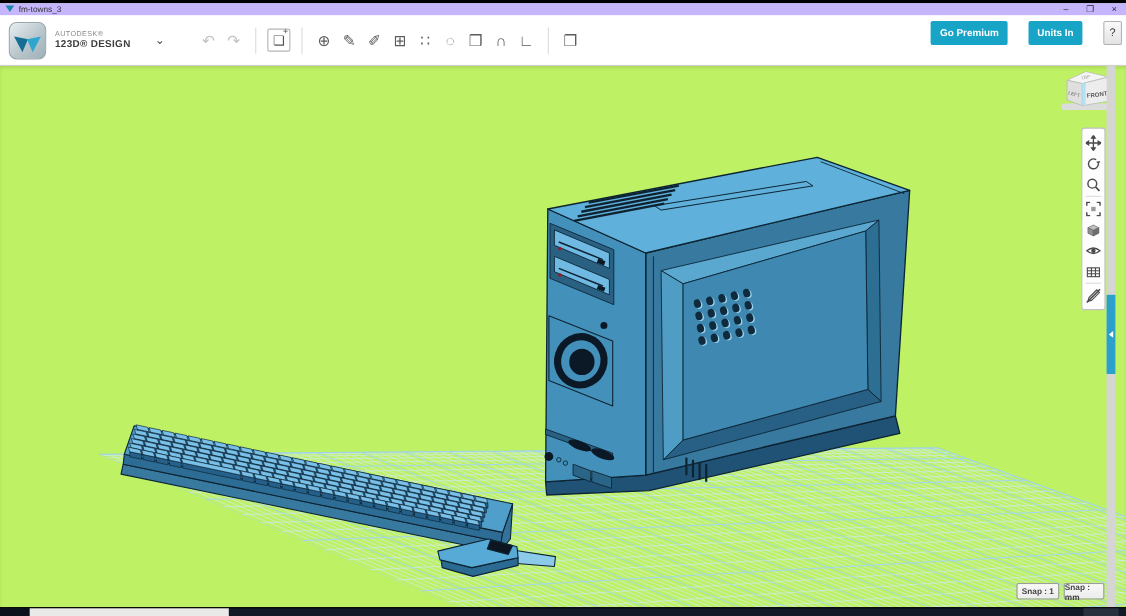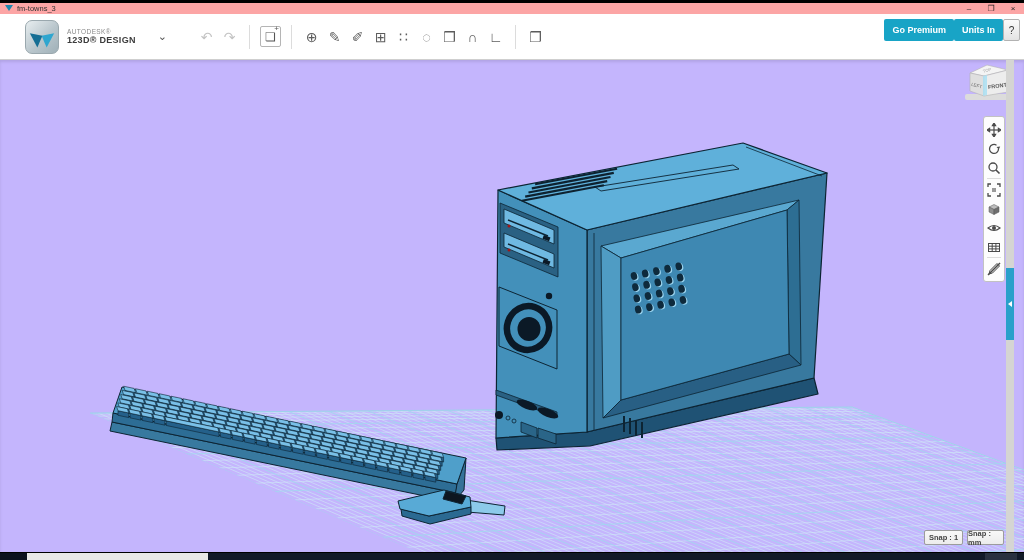--- a/index.html
+++ b/index.html
@@ -2,31 +2,31 @@
 <html><head>
 <meta charset="utf-8">
 <style>
   * { margin:0; padding:0; box-sizing:border-box; }
   html,body { width:1024px; height:560px; overflow:hidden;
     font-family:"Liberation Sans", sans-serif; background:#fff; }
   #app { width:1024px; height:560px; display:flex; flex-direction:column; }
 
   
   #top-edge { height:3px; background:#000; }
-  #titlebar { height:11px; background:#fca5a5; display:flex; align-items:center; font-size:7.5px; color:#333; }
+  #titlebar { height:11px; background:#c4b5fd; display:flex; align-items:center; font-size:7.5px; color:#333; }
   #title-logo { width:8px; height:7px; margin:0 4px 0 5px; position:relative; }
   #title-logo:before { content:""; position:absolute; left:0; top:0;
     border-left:4px solid transparent; border-right:4px solid transparent; border-top:6px solid #1d87ae; }
   #win-controls { margin-left:auto; display:flex; align-items:center; }
   .winbtn { width:22px; text-align:center; font-size:8px; color:#222; line-height:11px; }
 
   
   #menubar { height:46px; background:#fff; border-bottom:1px solid #cfcfcf;
     display:flex; align-items:center; position:relative; }
-  #brand { display:flex; align-items:center; margin-left:25px; width:158px; }
+  #brand { display:flex; align-items:center; margin-left:8px; width:158px; }
   #brand-tile { width:34px; height:34px; border-radius:7px;
     background:linear-gradient(135deg,#e8eef0 0%,#b9c6cc 55%,#9fb0b8 100%);
     border:1px solid #9aa8ae; position:relative; flex:0 0 auto; }
   #brand-tile .v1 { position:absolute; left:7px; top:9px; width:0; height:0;
     border-left:10px solid #156e94; border-top:8px solid transparent; border-bottom:8px solid transparent;
     transform:rotate(-28deg); }
   #brand-tile .v2 { position:absolute; left:15px; top:9px; width:0; height:0;
     border-right:10px solid #2fa6cf; border-top:8px solid transparent; border-bottom:8px solid transparent;
     transform:rotate(28deg); }
   #brand-text { margin-left:8px; line-height:1.15; }
@@ -36,29 +36,29 @@
 
   #toolbar { display:flex; align-items:center; margin-left:12px; }
   .ticon { width:15px; text-align:center; font-size:14px; color:#5c5c5c; margin:0 4px; }
   .ticon.disabled { color:#c3c3c3; }
   .tsep { width:1px; height:24px; background:#dcdcdc; margin:0 8px; }
   #primitives-btn { width:21px; height:21px; border:1px solid #b5b5b5; border-radius:2px;
     display:flex; align-items:center; justify-content:center; position:relative; margin:0 2px; }
   #primitives-btn .g { font-size:12px; color:#555; }
   #primitives-btn .plus { position:absolute; right:1px; top:-3px; font-size:8px; color:#555; }
 
-  #account { position:absolute; right:4px; top:5px; display:flex; gap:0; }
+  #account { position:absolute; right:4px; top:5px; display:flex; gap:19px; }
   .bluebtn { background:#18a4c6; color:#fff; font-size:9px; font-weight:bold;
     border-radius:2px; padding:5px 8px; line-height:1; height:22px; display:flex; align-items:center; }
   #help-btn { width:17px; height:22px; background:linear-gradient(#fafafa,#e3e3e3);
     border:1px solid #b2b2b2; border-radius:2px; font-size:10px; color:#333;
     display:flex; align-items:center; justify-content:center; }
 
   
-  #viewport { position:relative; height:492px; background:#c4b5fd; overflow:hidden;
+  #viewport { position:relative; height:492px; background:#bef264; overflow:hidden;
     box-shadow:inset 0 2px 3px rgba(0,0,0,.10); }
   #scene { position:absolute; left:0; top:0; }
 
   
   #navpanel { position:absolute; left:983px; top:56px; width:22px;
     background:#fdfdfd; border:1px solid #c2c2c2; border-radius:3px;
     display:flex; flex-direction:column; align-items:center; padding:3px 0; }
   .navbtn { width:18px; height:19px; display:flex; align-items:center; justify-content:center; }
   .navsep { width:14px; height:1px; background:#ddd; margin:1px 0; }
 

